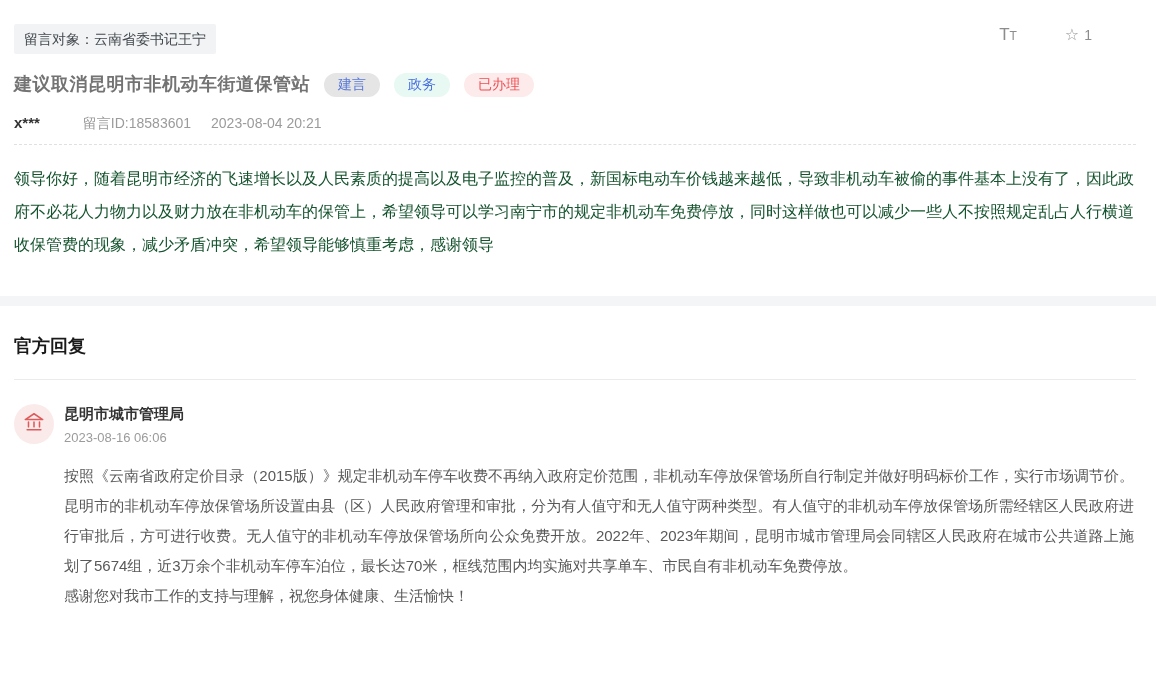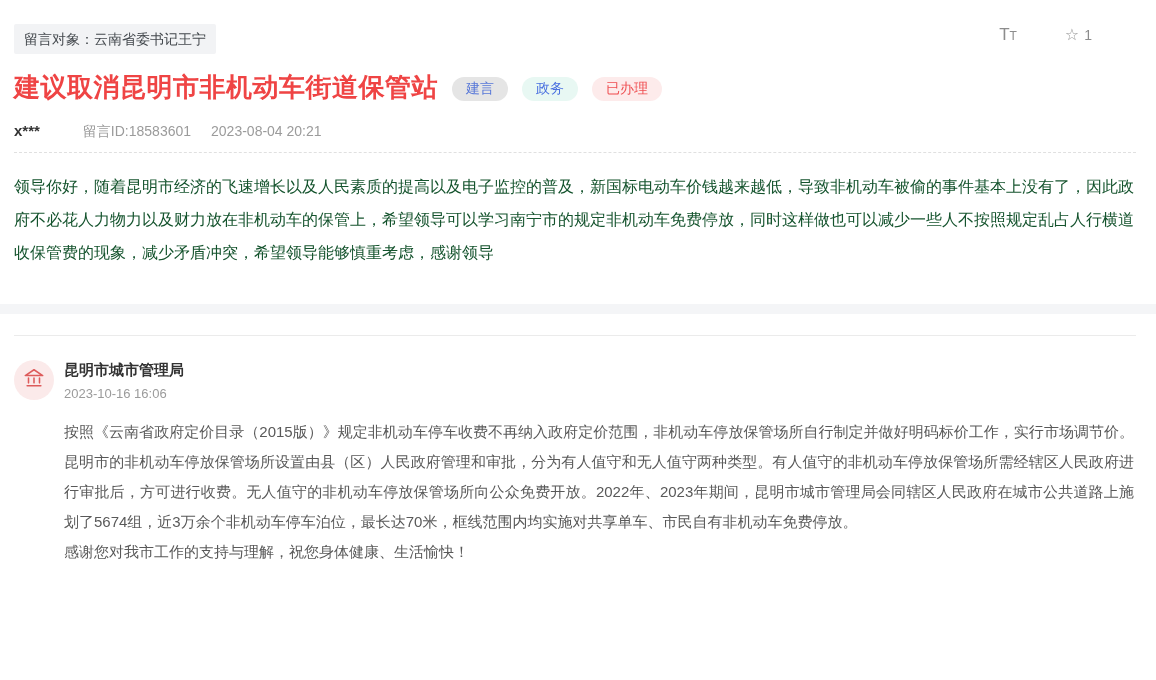--- a/index.html
+++ b/index.html
@@ -25,21 +25,21 @@
   .header-actions { display: flex; align-items: center; gap: 48px; margin-right: 44px; margin-top: 2px; color: #8c8c8c; }
   .font-size-btn { cursor: pointer; letter-spacing: 0; line-height: 1; white-space: nowrap; }
   .font-size-btn .t-big { font-size: 17px; font-weight: 400; }
   .font-size-btn .t-small { font-size: 12px; font-weight: 400; }
   .star-btn { display: flex; align-items: center; gap: 5px; cursor: pointer; }
   .star-glyph { font-size: 16px; line-height: 1; color: #9a9a9a; }
   .star-count { font-size: 14px; color: #8c8c8c; }
 
   
   .title-row { display: flex; align-items: center; margin-top: 16px; }
-  .post-title { font-size: 26px; font-weight: 700; color: #ef4444; letter-spacing: 0.5px; }
+  .post-title { font-size: 18px; font-weight: 700; color: #737373; letter-spacing: 0.5px; }
   .badge {
     display: inline-flex; align-items: center;
     height: 24px; padding: 0 14px;
     border-radius: 12px;
     font-size: 14px;
     margin-left: 14px;
     margin-top: 3px;
     white-space: nowrap;
   }
   .badge-suggestion { background: #e5e5e5; color: #5878d8; }
@@ -115,37 +115,38 @@
     <span class="meta-item meta-date">2023-08-04 20:21</span>
   </div>
 
   <div class="dashed-divider"></div>
 
   <div class="message-body">领导你好，随着昆明市经济的飞速增长以及人民素质的提高以及电子监控的普及，新国标电动车价钱越来越低，导致非机动车被偷的事件基本上没有了，因此政府不必花人力物力以及财力放在非机动车的保管上，希望领导可以学习南宁市的规定非机动车免费停放，同时这样做也可以减少一些人不按照规定乱占人行横道收保管费的现象，减少矛盾冲突，希望领导能够慎重考虑，感谢领导</div>
 
   <div class="section-band"></div>
 
   <div class="reply-section">
+    <h2 class="reply-heading">官方回复</h2>
     <hr class="reply-rule">
 
     <div class="reply">
       <div class="avatar">
         <span>
           <svg width="22" height="22" viewBox="0 0 24 24" fill="none" stroke="#dd5b5b" stroke-width="1.7" stroke-linecap="round" stroke-linejoin="round">
             <path d="M12 3 L21.5 9.3 H2.5 Z"></path>
             <line x1="6" y1="12" x2="6" y2="17.3"></line>
             <line x1="12" y1="12" x2="12" y2="17.3"></line>
             <line x1="18" y1="12" x2="18" y2="17.3"></line>
             <line x1="4.5" y1="20.5" x2="19.5" y2="20.5"></line>
           </svg>
         </span>
       </div>
       <div class="reply-content">
         <div class="agency-name">昆明市城市管理局</div>
-        <div class="reply-date">2023-10-16 16:06</div>
+        <div class="reply-date">2023-08-16 06:06</div>
         <div class="reply-text">
           <p>按照《云南省政府定价目录（2015版）》规定非机动车停车收费不再纳入政府定价范围，非机动车停放保管场所自行制定并做好明码标价工作，实行市场调节价。昆明市的非机动车停放保管场所设置由县（区）人民政府管理和审批，分为有人值守和无人值守两种类型。有人值守的非机动车停放保管场所需经辖区人民政府进行审批后，方可进行收费。无人值守的非机动车停放保管场所向公众免费开放。2022年、2023年期间，昆明市城市管理局会同辖区人民政府在城市公共道路上施划了5674组，近3万余个非机动车停车泊位，最长达70米，框线范围内均实施对共享单车、市民自有非机动车免费停放。</p>
           <p>感谢您对我市工作的支持与理解，祝您身体健康、生活愉快！</p>
         </div>
       </div>
     </div>
   </div>
 
 </div>
 

